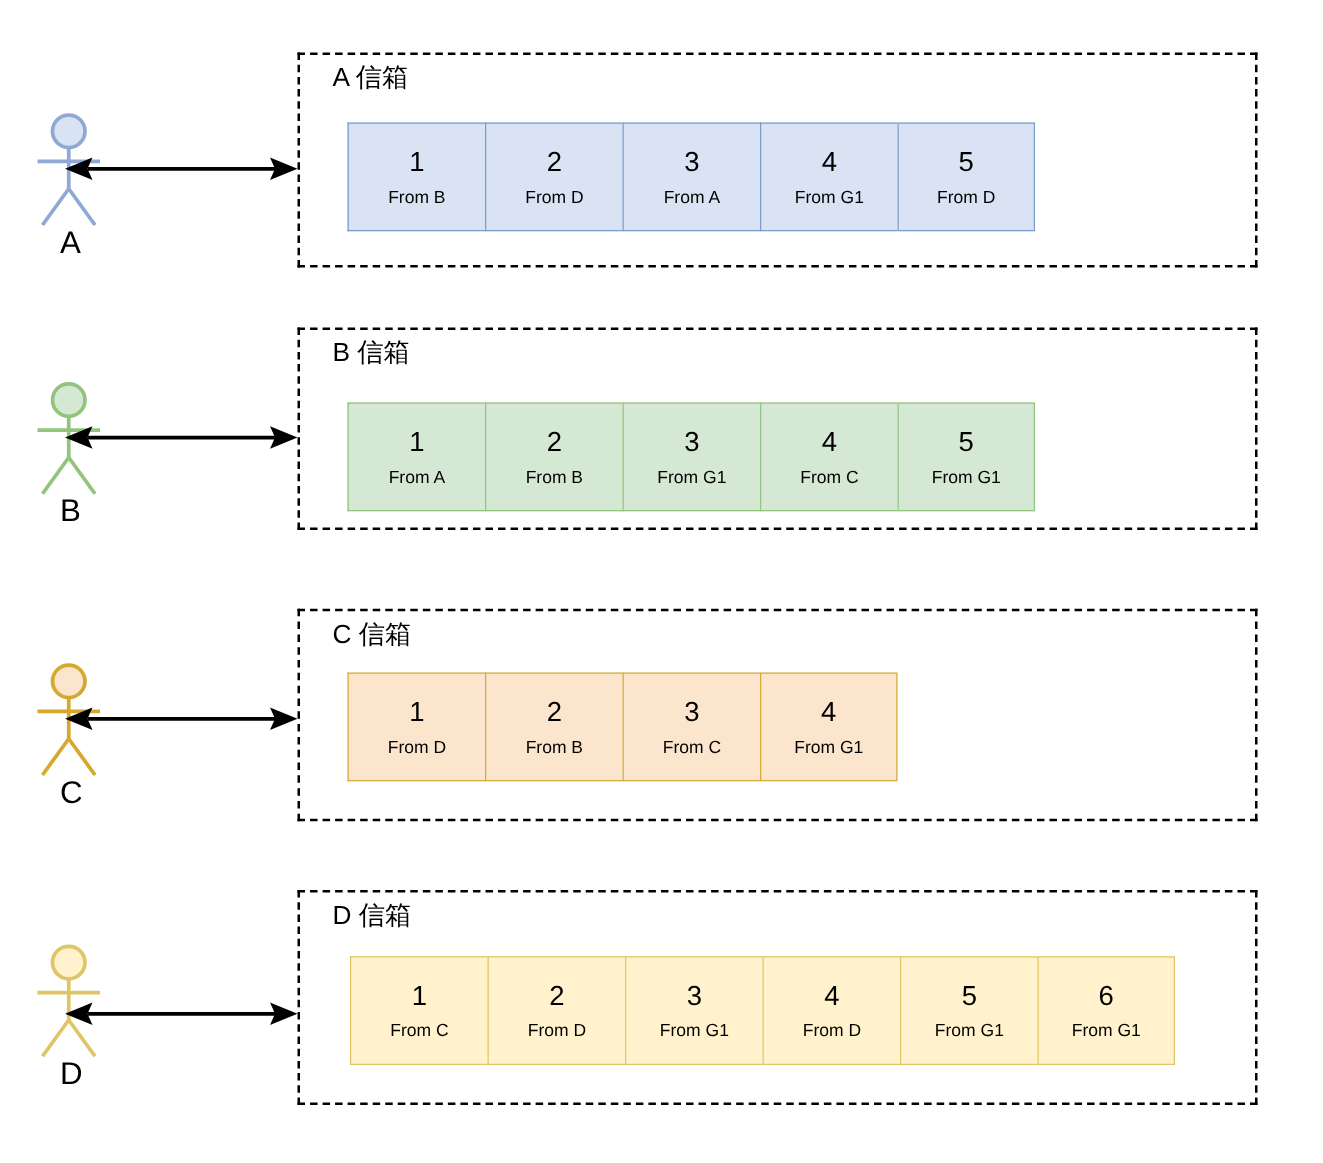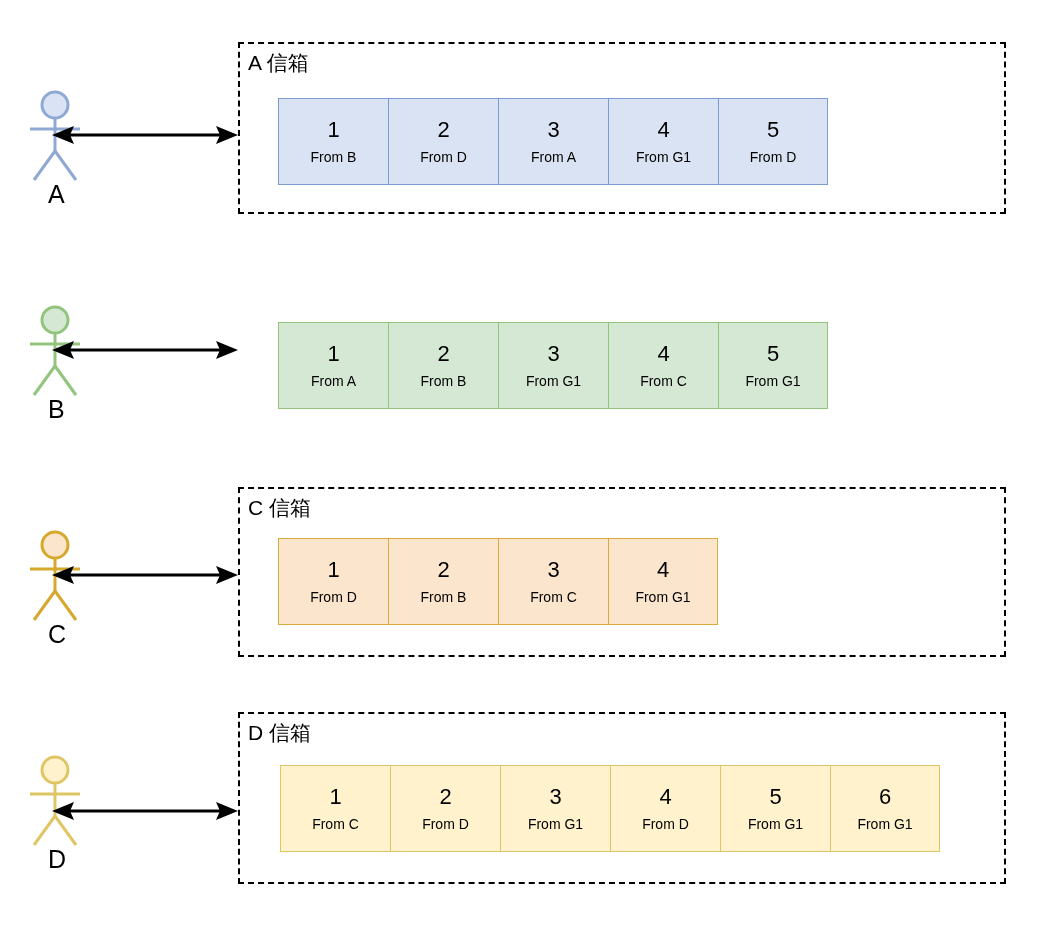--- a/index.html
+++ b/index.html
@@ -48,21 +48,21 @@
 
   
   .mailbox {
     position: absolute;
     border: 2px dashed #000000;
     box-sizing: border-box;
     background: transparent;
   }
   .mailbox-title {
     position: absolute;
-    left: 8px;
+    left: 26px;
     top: 6px;
     font-size: 21px;
     color: #000000;
     white-space: nowrap;
     line-height: 1.25;
   }
 
   
   .slots {
     position: absolute;
@@ -157,20 +157,23 @@
         </svg></div>
     </div>
     <div class="actor-label" style="position:absolute;left:10px;top:395px;width:120px;">B</div>
     <div style="position:absolute;left:0;top:339px;">
       <svg class="arrow" style="left:52px;width:186px;" width="186" height="22" viewBox="0 0 186 22">
         <line x1="18" y1="11" x2="168" y2="11" stroke="#000" stroke-width="3"></line>
         <polygon points="0,11 22,2 18,11 22,20" fill="#000"></polygon>
         <polygon points="186,11 164,2 168,11 164,20" fill="#000"></polygon>
       </svg>
     </div>
+    <div class="mailbox" style="left:238px;top:262px;width:768px;height:162px;">
+      <div class="mailbox-title">B 信箱</div>
+    </div>
     <div class="slots green" style="left:278px;top:322px;">
       <div class="slot">
         <div class="slot-index">1</div>
         <div class="slot-from">From A</div>
       </div>
       <div class="slot">
         <div class="slot-index">2</div>
         <div class="slot-from">From B</div>
       </div>
       <div class="slot">

